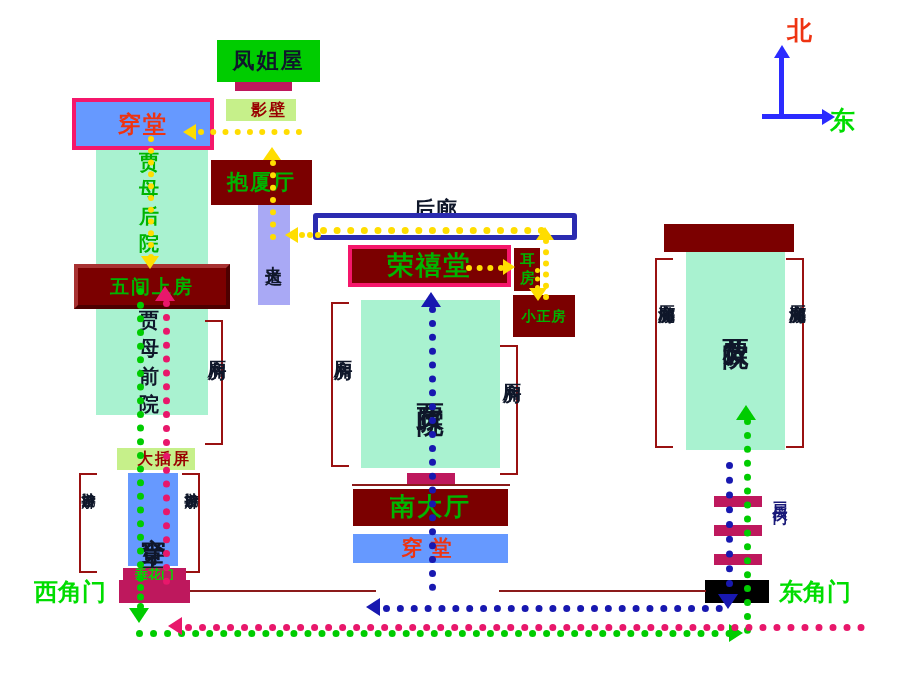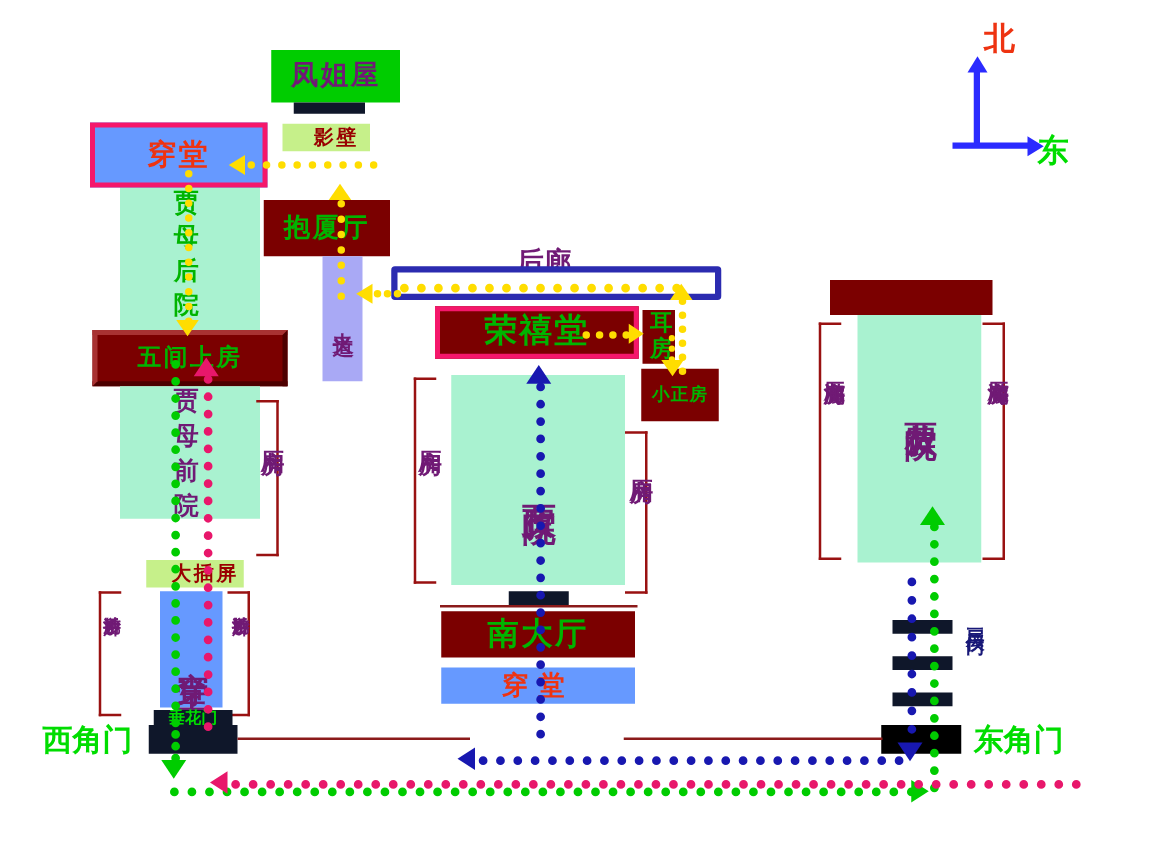--- a/index.html
+++ b/index.html
@@ -15,34 +15,34 @@
     font-weight:bold;line-height:1.05;letter-spacing:2px;white-space:nowrap;
   }
   .vblk{
     position:absolute;box-sizing:border-box;display:flex;
     align-items:center;justify-content:center;text-align:center;
     font-weight:bold;line-height:1.18;
     writing-mode:vertical-rl;text-orientation:upright;letter-spacing:3px;
   }
   .courtyard{background:#a9f2d0;}
   .darkred{background:#7b0000;}
-  .red{background:#0f172a;}
+  .red{background:#be185d;}
   .blue{background:#6699ff;}
   .green{background:#00cc00;}
   .lightgreen{background:#c6f08a;padding-left:16px;}
   .periwinkle{background:#a9a9f5;}
   .black{background:#000000;}
   .bevel{
     border-top:4px solid #a83232;border-left:4px solid #a83232;
     border-right:4px solid #4d0000;border-bottom:4px solid #4d0000;
   }
   .pinkframe{border:4px solid #f5176b;}
   
   .t-green{color:#00b400;}
-  .t-red{color:#701a75;}
+  .t-red{color:#0f172a;}
   .t-darkred{color:#990000;}
   .t-orange{color:#ee3311;}
   .t-yellow{color:#ffff00;}
   .t-navy{color:#181878;}
   .t-brightgreen{color:#00dd00;}
   
   .lbl{position:absolute;font-weight:bold;white-space:nowrap;}
   .vlbl{
     position:absolute;font-weight:bold;
     writing-mode:vertical-rl;text-orientation:upright;line-height:1.0;
@@ -118,21 +118,21 @@
 
   <div class="abs red" style="left:119px;top:580px;width:71px;height:23px;"></div>
   <div class="lbl t-brightgreen" style="left:34px;top:576px;font-size:24px;">西角门</div>
 
   <div class="lbl t-red" style="left:413px;top:195px;font-size:22px;">后廊</div>
 
   <div class="corridor" style="left:313px;top:213px;width:264px;height:27px;"></div>
 
   <div class="blk darkred pinkframe t-green" style="left:348px;top:245px;width:163px;height:42px;font-size:26px;">荣禧堂</div>
 
-  <div class="blk darkred t-green" style="left:514px;top:248px;width:26px;height:43px;font-size:18px;text-align:right;">
+  <div class="blk darkred t-green" style="left:514px;top:248px;width:26px;height:43px;font-size:15px;text-align:right;">
     <span style="width:14px;white-space:normal;word-break:break-all;line-height:1.15;letter-spacing:0;">耳房</span>
   </div>
 
   <div class="blk darkred t-green" style="left:513px;top:295px;width:62px;height:42px;font-size:14px;letter-spacing:1px;">小正房</div>
 
   <div class="abs courtyard" style="left:361px;top:300px;width:139px;height:168px;"></div>
   <div class="blk t-red" style="left:361px;top:330px;width:139px;height:110px;font-size:27px;">
     <span style="writing-mode:vertical-rl;text-orientation:upright;line-height:1.1;letter-spacing:2px;">贾政院</span>
   </div>
 

